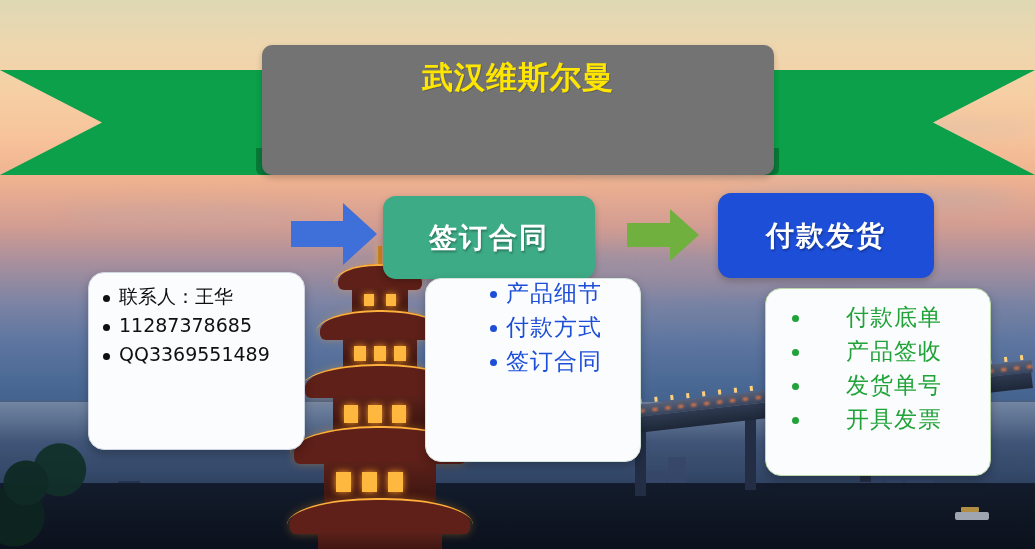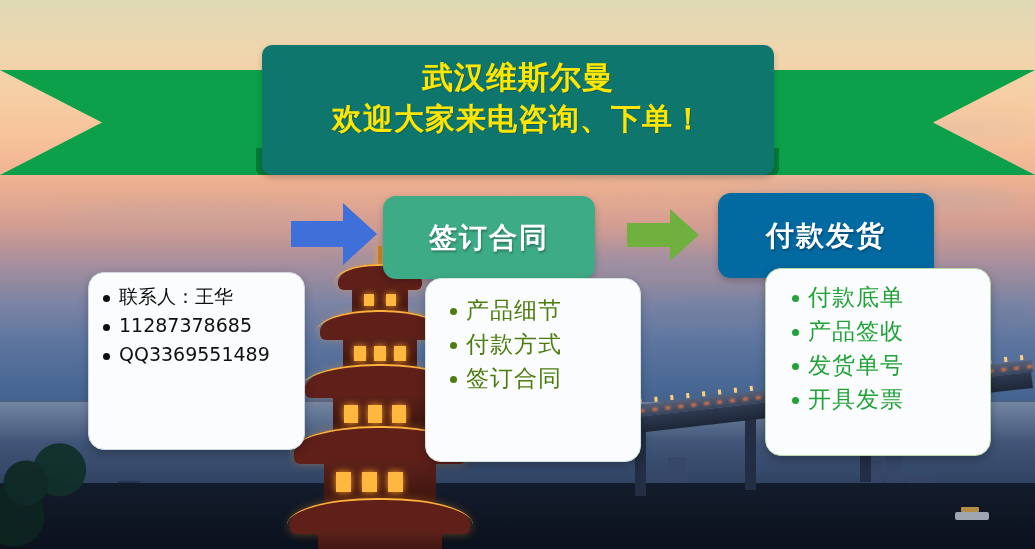--- a/index.html
+++ b/index.html
@@ -136,21 +136,21 @@
     left:735px;width:300px;
     clip-path:polygon(0 0,100% 0,66% 50%,100% 100%,0 100%);
   }
   .fold{
     position:absolute;top:148px;height:27px;width:62px;background:#077a37;
     border-radius:0 0 6px 6px;
   }
   .fold.l{left:256px;} .fold.r{left:717px;}
   .panel{
     position:absolute;left:262px;top:45px;width:512px;height:130px;
-    background:#0f766e;border-radius:10px;
+    background:#737373;border-radius:10px;
     box-shadow:0 3px 6px rgba(0,0,0,.2);
   }
   .panel .ttl{
     position:absolute;left:0;right:0;top:12px;
     text-align:center;color:#ffe600;
     font-size:31px;font-weight:700;line-height:1.35;
     letter-spacing:1px;
     text-shadow:1px 1px 0 rgba(0,0,0,.18);
   }
   .panel .ttl .l2{display:block;font-size:30px;}
@@ -158,44 +158,44 @@
   
   .hdr{
     position:absolute;border-radius:13px;
     color:#fff;font-size:28px;font-weight:700;letter-spacing:2px;
     display:flex;align-items:center;justify-content:center;
     text-shadow:1px 2px 2px rgba(0,0,0,.28);
     box-shadow:0 3px 7px rgba(0,0,0,.22);
   }
   .hdr1{left:37px;top:196px;width:240px;height:77px;background:#3f6fc4;}
   .hdr2{left:383px;top:196px;width:212px;height:83px;background:#3dab85;}
-  .hdr3{left:718px;top:193px;width:216px;height:85px;background:#0369a1;}
+  .hdr3{left:718px;top:193px;width:216px;height:85px;background:#1d4ed8;}
 
   .body{
     position:absolute;border-radius:16px;background:#fbfcfd;
     box-shadow:0 4px 10px rgba(0,0,0,.25);
   }
   .body1{left:88px;top:272px;width:215px;height:176px;border:1.5px solid #cfd6e2;}
   .body2{left:425px;top:278px;width:214px;height:182px;border:1.5px solid #d6e4de;}
-  .body3{left:765px;top:268px;width:224px;height:186px;border:1.5px solid #bcd8a8;}
+  .body3{left:765px;top:288px;width:224px;height:186px;border:1.5px solid #bcd8a8;text-align:center;}
 
   ul.blist{margin:0;padding:12px 10px 0 26px;list-style:none;}
   ul.blist li{
     position:relative;font-weight:400;line-height:1.22;
     margin:0 0 6px 0;
   }
   ul.blist li::before{
     content:"";position:absolute;left:-16px;top:.52em;
     width:7px;height:7px;border-radius:50%;background:currentColor;
   }
   .body1 ul.blist{color:#101010;padding-top:12px;padding-left:30px;}
   .body1 li{font-size:19px;}
   .body1 li.noBullet::before{display:none;}
   .body1 li.noBullet{text-align:center;padding-right:12px;}
-  .body2 ul.blist{color:#4d7c0f;padding-top:17px;padding-left:40px;}
+  .body2 ul.blist{color:#1d4ed8;padding-top:0;padding-left:40px;margin-left:40px;}
   .body2 li{font-size:23px;margin-bottom:9px;letter-spacing:1px;}
   .body3 ul.blist{color:#21a33a;padding-top:14px;padding-left:42px;}
   .body3 li{font-size:23px;margin-bottom:9px;letter-spacing:1px;}
 
   
   .arrow{position:absolute;}
   .arrow svg{display:block;}
 </style>
 </head>
 <body>
@@ -281,21 +281,20 @@
   </div>
 
   <div class="ribbon">
     <div class="tail left"></div>
     <div class="tail right"></div>
     <div class="fold l"></div>
     <div class="fold r"></div>
     <div class="panel">
       <div class="ttl">
         <span>武汉维斯尔曼</span>
-        <span class="l2">欢迎大家来电咨询、下单！</span>
       </div>
     </div>
   </div>
 
   <div class="body body1">
     <ul class="blist">
       <li>联系人：王华</li>
       <li>11287378685</li>
       <li>QQ3369551489</li>
     </ul>

